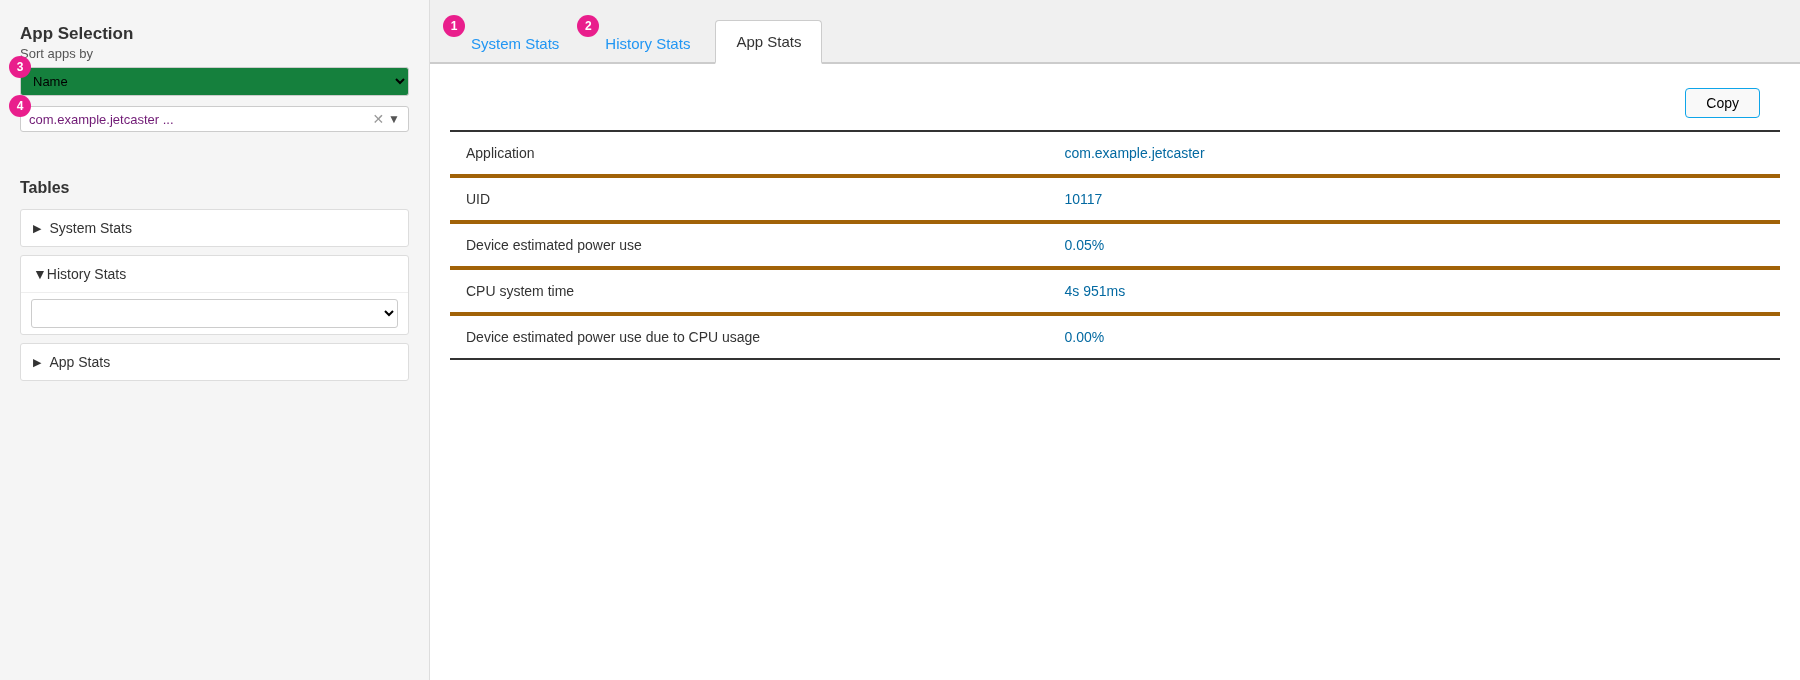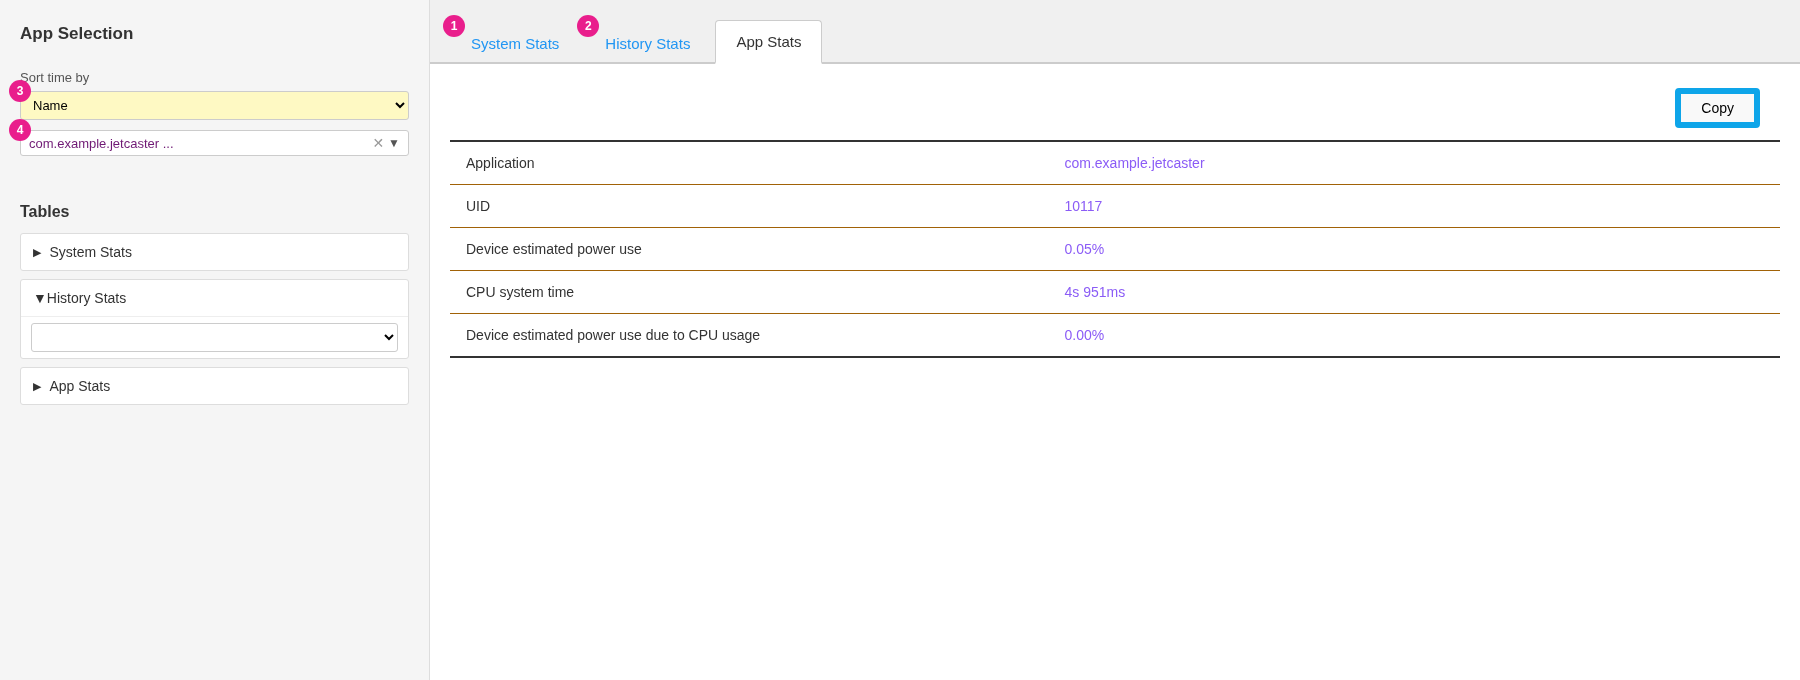--- a/index.html
+++ b/index.html
@@ -21,35 +21,35 @@
       background: #f5f5f5;
       padding: 24px 20px;
       border-right: 1px solid #ddd;
       height: 680px;
       overflow-y: auto;
     }
 
     .sidebar-title {
       font-size: 17px;
       font-weight: 700;
-      margin-bottom: 26px;
+      margin-bottom: 2px;
     }
 
     .sort-label {
       font-size: 13px;
       color: #555;
       margin-bottom: 6px;
     }
 
     .sort-select {
       width: 100%;
       padding: 5px 8px;
       font-size: 13px;
       border: 1px solid #ccc;
-      background: #fef9c3;
+      background: #15803d;
       border-radius: 3px;
       appearance: auto;
       margin-bottom: 10px;
     }
 
     .app-selector {
       display: flex;
       align-items: center;
       border: 1px solid #ccc;
       background: #fff;
@@ -226,62 +226,62 @@
     }
 
     .copy-bar {
       display: flex;
       justify-content: flex-end;
       padding: 8px 20px 12px;
       border-bottom: 2px solid #333;
     }
 
     .copy-button {
-      border: 6px solid #0ea5e9;
+      border: 1px solid #0ea5e9;
       background: #f9f9f9;
       padding: 6px 20px;
       font-size: 14px;
       border-radius: 4px;
       cursor: pointer;
     }
 
     .stats-table {
       width: 100%;
       border-collapse: collapse;
     }
 
     .stats-table tr {
-      border-bottom: 1px solid #a16207;
+      border-bottom: 4px solid #a16207;
     }
 
     .stats-table tr:last-child {
       border-bottom: 2px solid #333;
     }
 
     .stats-table td {
       padding: 13px 16px;
       font-size: 14px;
       vertical-align: middle;
     }
 
     .stats-table td:first-child {
       color: #333;
       width: 45%;
     }
 
     .stats-table td:last-child {
-      color: #8b5cf6;
+      color: #0369a1;
     }
   </style>
 </head>
 <body>
 
 <aside class="sidebar">
   <div class="sidebar-title">App Selection</div>
-  <div class="sort-label">Sort time by</div>
+  <div class="sort-label">Sort apps by</div>
   <div style="position:relative;">
     <div class="badge-circle">3</div>
     <select class="sort-select">
       <option>Name</option>
       <option>Package</option>
       <option>UID</option>
     </select>
   </div>
 
   <div style="position:relative;">

